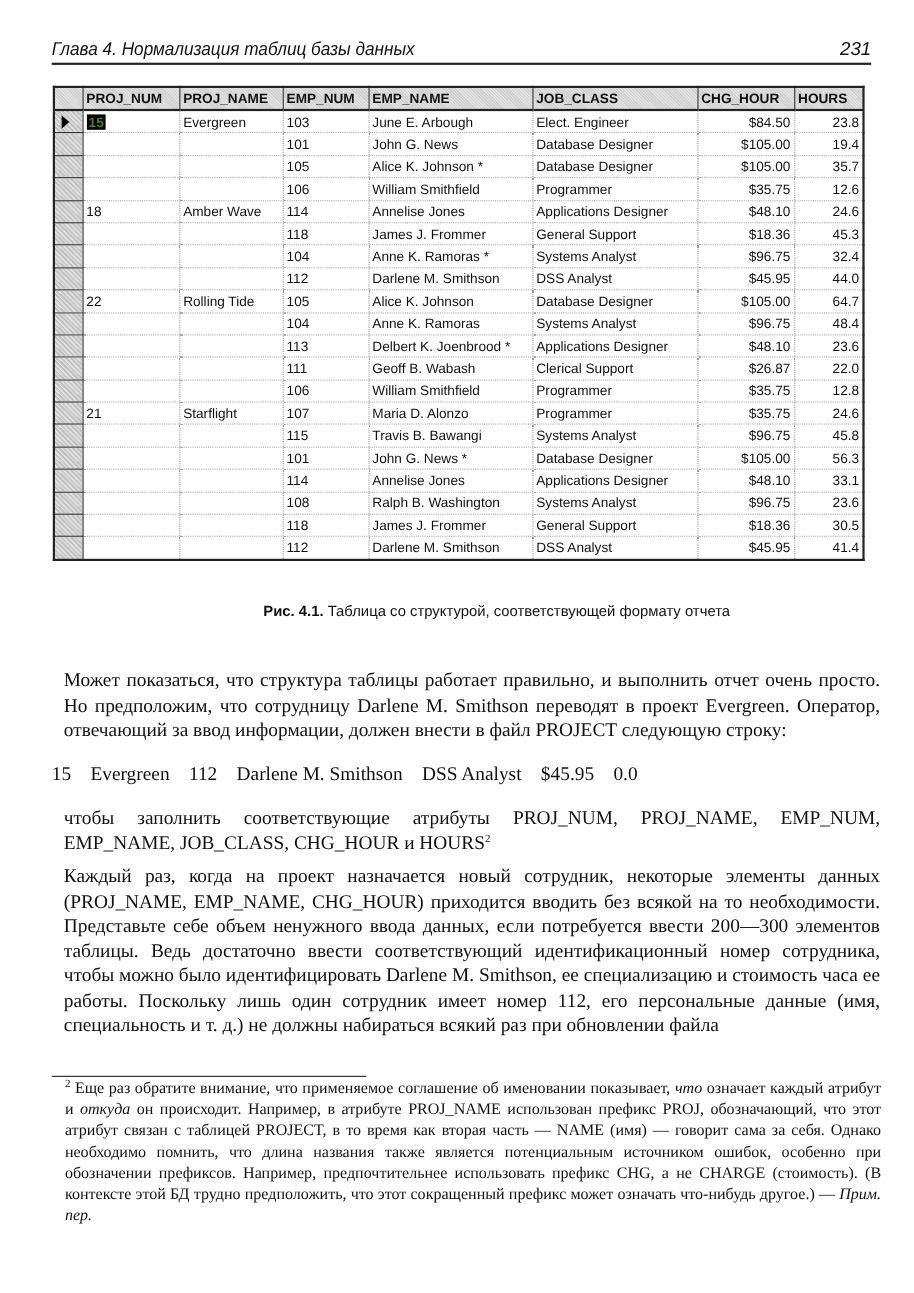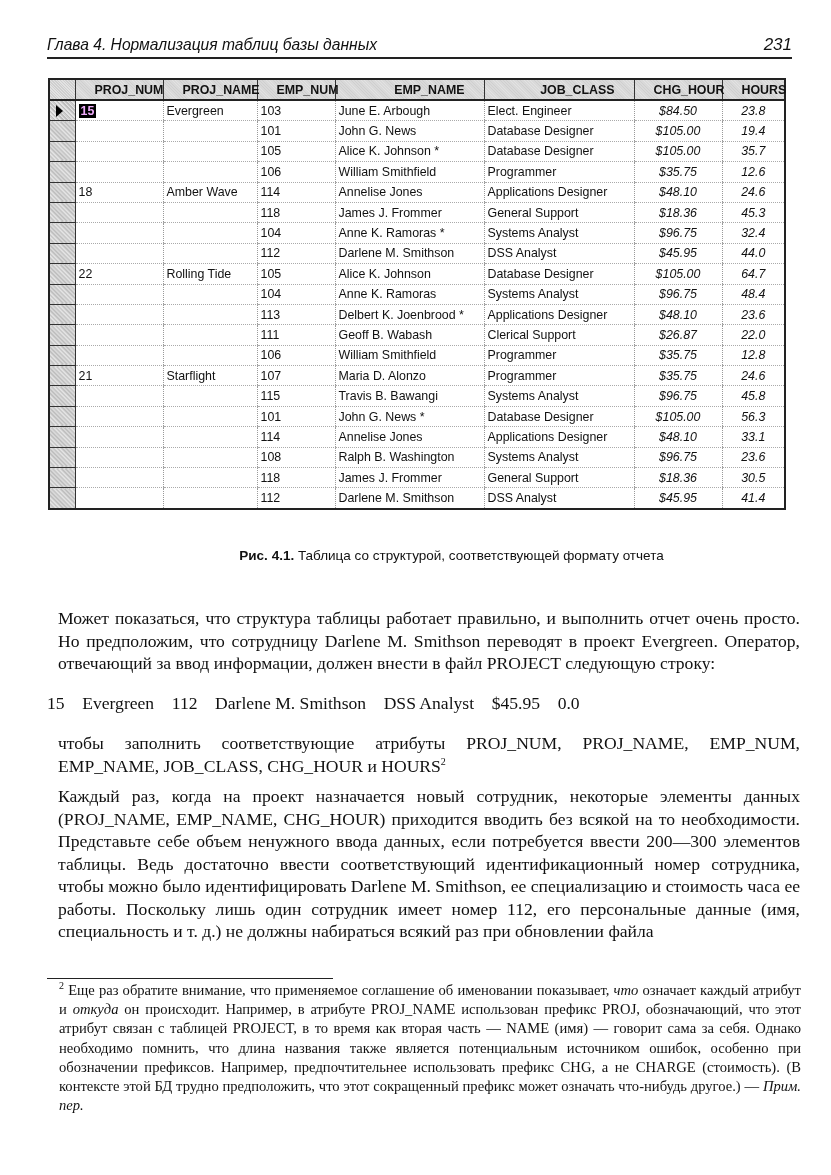--- a/index.html
+++ b/index.html
@@ -12,36 +12,36 @@
   .running-head .chapter { position: absolute; left: 0; top: 2px; font-size: 17px; transform: scaleX(0.92); transform-origin: left; }
   .running-head .page-num { position: absolute; right: 0; top: 2px; font-size: 17px; }
 
   .grid {
     position: absolute; left: 48px; top: 78px; width: 736px;
     border: 2px solid #222; border-collapse: collapse;
     font-family: "Liberation Sans", sans-serif; font-size: 12.4px;
     table-layout: fixed;
   }
   .grid th {
-    height: 19px; padding: 0 19px; font-weight: bold; font-size: 12.4px;
+    height: 19px; padding: 0 3px; font-weight: bold; font-size: 12.4px;
     background: repeating-linear-gradient(45deg,#cfcfcf 0 1px,#e2e2e2 1px 2px);
-    border: 1px solid #333; border-bottom: 2px solid #222; text-align: right; white-space: nowrap;
+    border: 1px solid #333; border-bottom: 2px solid #222; text-align: left; white-space: nowrap;
   }
   .grid td {
     height: 19.4px; padding: 0 3px; white-space: nowrap; overflow: hidden;
     border-left: 1px dotted #999; border-bottom: 1px dotted #aaa;
   }
   .grid td.selector {
     padding: 0; border: 1px solid #333;
     background: repeating-linear-gradient(45deg,#bdbdbd 0 1px,#e4e4e4 1px 2px,#cfcfcf 2px 3px);
   }
-  .grid td.num { text-align: center; font-style: italic; }
+  .grid td.num { text-align: right; }
   .sel-arrow { display: block; width: 0; height: 0; margin-left: 6px;
     border-top: 6px solid transparent; border-bottom: 6px solid transparent; border-left: 7px solid #000; }
-  .cursor-cell { display: inline-block; background: #000; color: #f0abfc; font-weight: bold; padding: 0 2px; }
+  .cursor-cell { display: inline-block; background: #000; color: #4d7c0f; font-weight: bold; padding: 0 2px; }
 
   .caption {
     position: absolute; left: 0; width: 831px; top: 548px; text-align: center;
     font-family: "Liberation Sans", sans-serif; font-size: 13.5px; margin-left: 36px;
   }
   .caption b { font-weight: bold; }
 
   .body-text {
     position: absolute; left: 47px; width: 742px;
     font-family: "Liberation Serif", serif; font-size: 17.6px; line-height: 22.5px;

